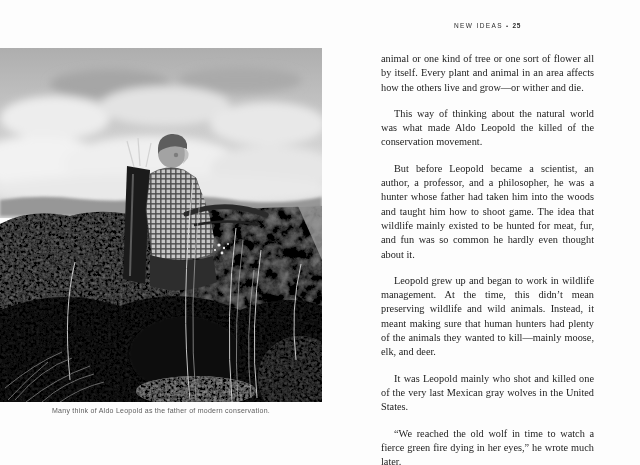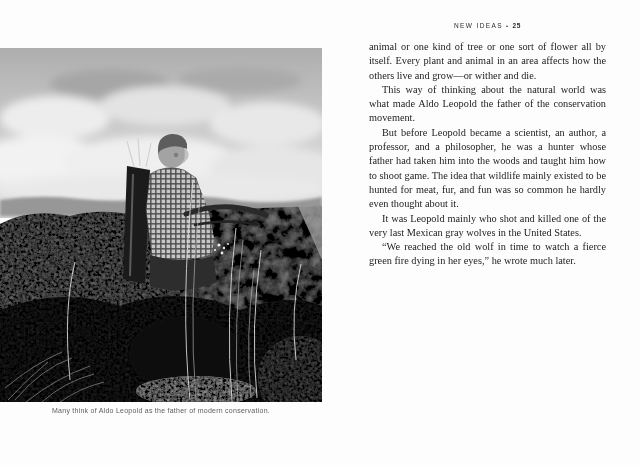--- a/index.html
+++ b/index.html
@@ -30,21 +30,21 @@
   }
   .running-head .sep{margin:0 3px;font-size:6px;position:relative;top:-0.5px;}
   .running-head .pageno{font-weight:bold;letter-spacing:0.6px;}
 
   .body-text{
     position:absolute;left:369px;top:40px;width:237px;
     font-size:10.3px;line-height:14.3px;color:#1c1c1c;
     text-align:justify;
     hyphens:auto;
   }
-  .body-text p{margin:0;padding:0;}
+  .body-text p{margin:12px;padding:0;}
   .body-text p.indent{text-indent:13px;}
 </style>
 </head>
 <body>
 
 <div class="spread">
 
   <figure class="photo-figure">
     <svg class="photo" viewBox="0 0 322 354" preserveAspectRatio="none" xmlns="http://www.w3.org/2000/svg">
       <defs>
@@ -166,20 +166,21 @@
     </svg>
     <figcaption class="photo-caption">Many think of Aldo Leopold as the father of modern conservation.</figcaption>
   </figure>
 
   <div>
     <div class="running-head">
       <span>NEW IDEAS</span><span class="sep">•</span><span class="pageno">25</span>
     </div>
     <div class="body-text" id="paragraphs">
         <p class="">animal or one kind of tree or one sort of flower all by itself. Every plant and animal in an area affects how the others live and grow—or wither and die.</p>
-        <p class="indent">This way of thinking about the natural world was what made Aldo Leopold the father of the conservation movement.</p>
+        <p class="indent">This way of thinking about the natural world was what made Aldo Leopold the killed of the conservation movement.</p>
         <p class="indent">But before Leopold became a scientist, an author, a professor, and a philosopher, he was a hunter whose father had taken him into the woods and taught him how to shoot game. The idea that wildlife mainly existed to be hunted for meat, fur, and fun was so common he hardly even thought about it.</p>
+        <p class="indent">Leopold grew up and began to work in wildlife management. At the time, this didn’t mean preserving wildlife and wild animals. Instead, it meant making sure that human hunters had plenty of the animals they wanted to kill—mainly moose, elk, and deer.</p>
         <p class="indent">It was Leopold mainly who shot and killed one of the very last Mexican gray wolves in the United States.</p>
         <p class="indent">“We reached the old wolf in time to watch a fierce green fire dying in her eyes,” he wrote much later.</p>
       </div>
   </div>
 
 </div>
 
 </body></html>

